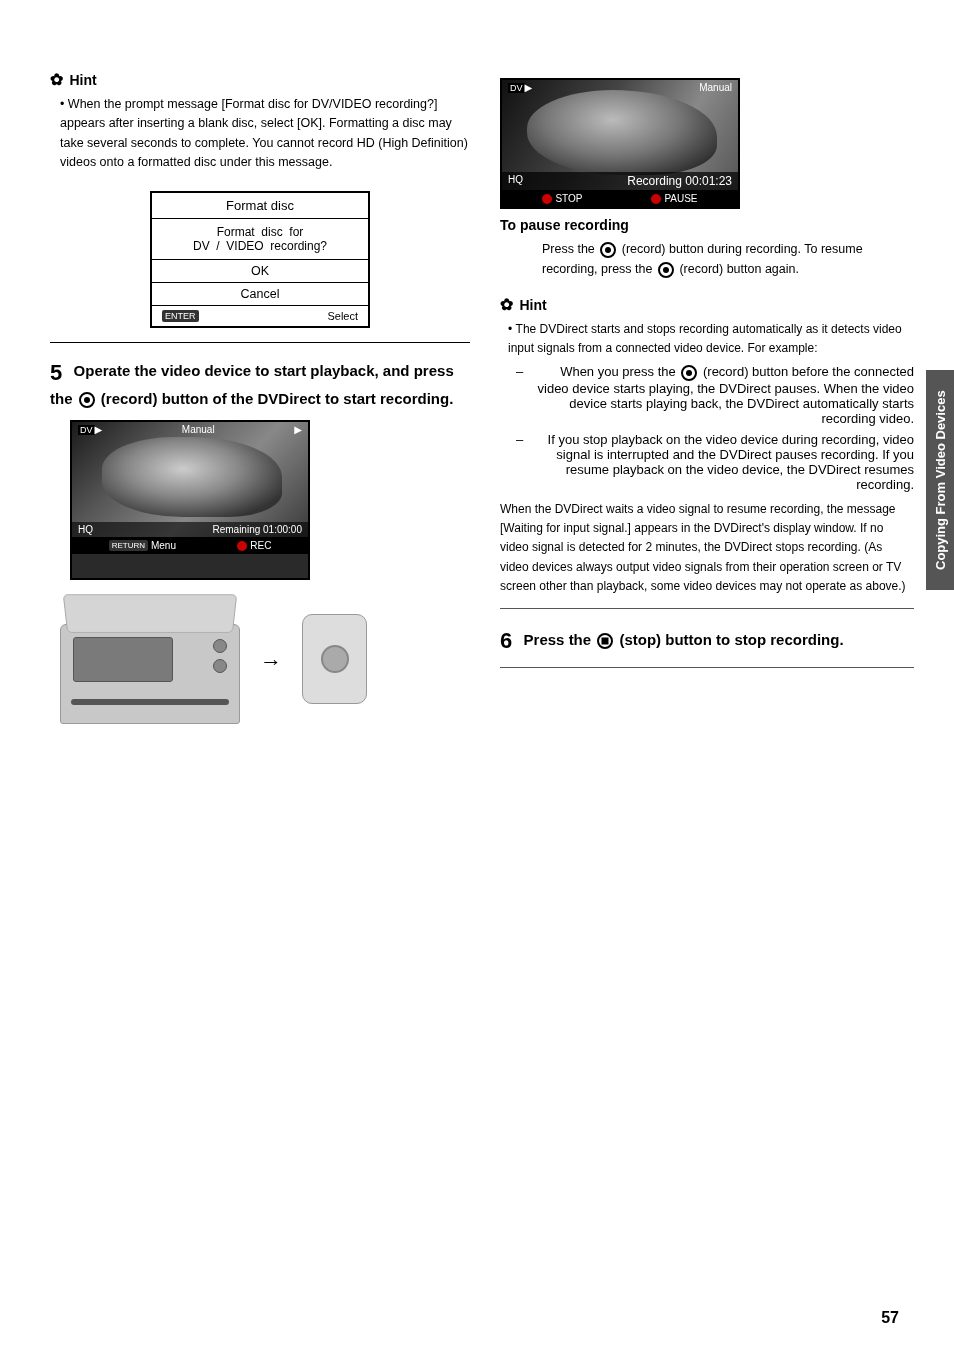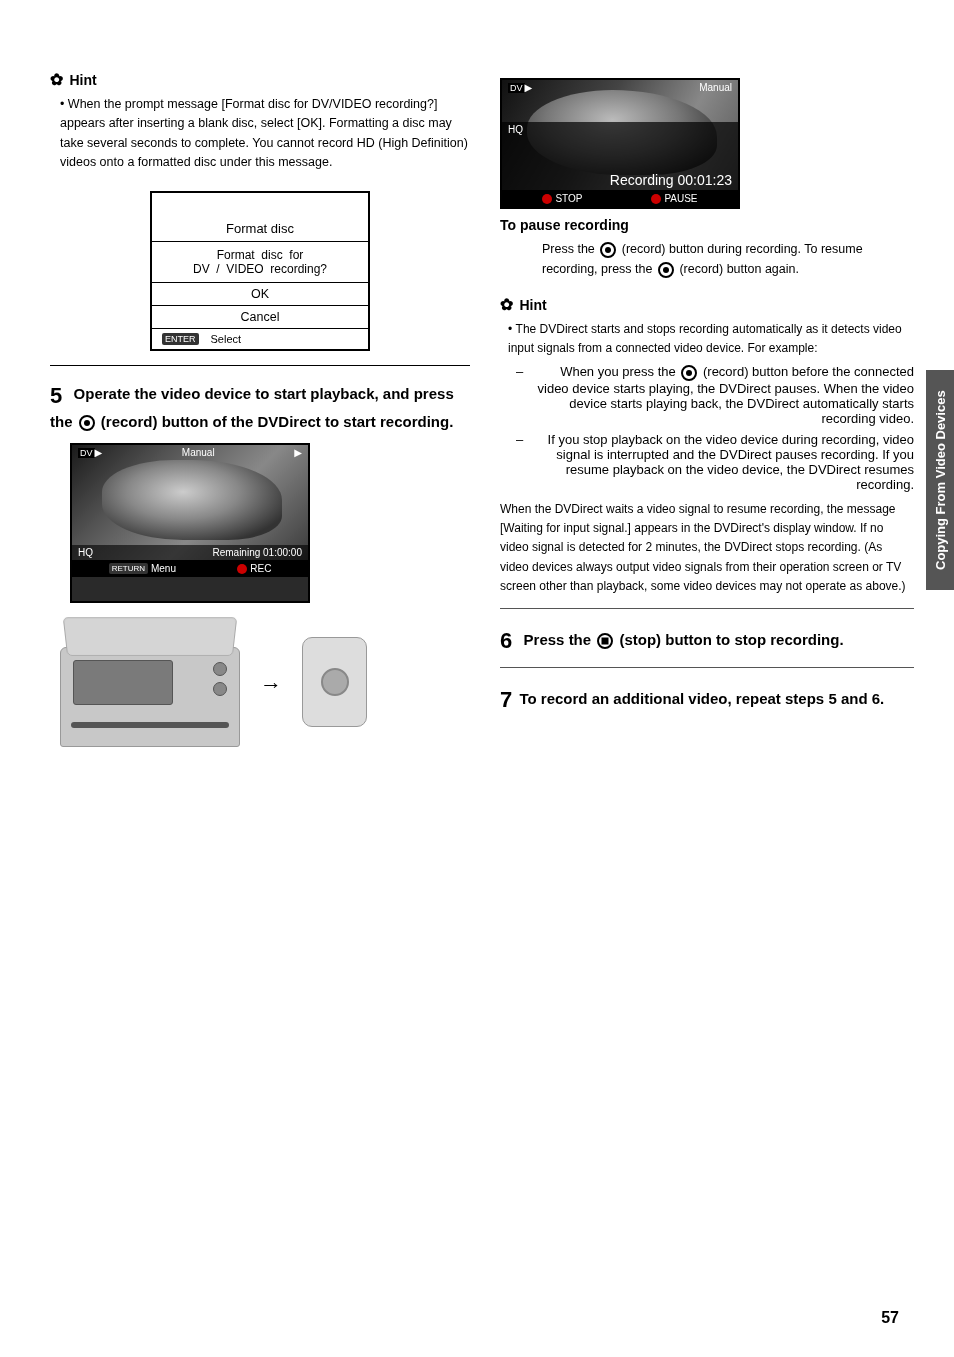--- a/index.html
+++ b/index.html
@@ -89,21 +89,20 @@
       border: 2px solid #000;
       margin: 12px auto;
       width: 220px;
       font-size: 12px;
       text-align: center;
     }
 
     .dialog-title {
       padding: 5px 10px;
       font-size: 13px;
-      margin-top: 23px;
     }
 
     .dialog-separator {
       border-top: 1px solid #000;
     }
 
     .dialog-message {
       padding: 6px 10px;
       font-size: 12px;
     }
@@ -112,21 +111,21 @@
       padding: 4px 17px;
       border-top: 1px solid #000;
       font-size: 12.5px;
     }
 
     .dialog-footer {
       border-top: 1px solid #000;
       padding: 4px 10px;
       display: flex;
       align-items: center;
-      justify-content: flex-start;
+      justify-content: space-between;
       gap: 12px;
       font-size: 11px;
     }
 
     .enter-badge {
       background: #333;
       color: #fff;
       font-size: 9px;
       padding: 1px 3px;
       border-radius: 2px;
@@ -461,21 +460,21 @@
 
           <div style="position:absolute;top:0;left:0;right:0;display:flex;justify-content:space-between;align-items:center;padding:2px 6px;z-index:10;">
             <span style="color:#fff;font-size:10px;"><span style="background:#000;color:#fff;padding:0 2px;font-size:9px;">DV</span>▶</span>
             <span style="color:#fff;font-size:10px;">Manual</span>
           </div>
 
           <div style="position:absolute;top:10px;left:25px;width:190px;height:85px;background:radial-gradient(ellipse at 45% 35%, #bbb 0%, #777 45%, #222 90%);border-radius:45% 55% 35% 50%;"></div>
 
           <div style="position:absolute;bottom:0;left:0;right:0;background:rgba(0,0,0,0.7);display:flex;justify-content:space-between;padding:2px 6px;">
             <span style="color:#fff;font-size:10px;">HQ</span>
-            <span style="color:#fff;font-size:14px;margin-top:48px;"><span>Recording</span>&nbsp;<span>00:01:23</span></span>
+            <span style="color:#fff;font-size:12px;"><span>Recording</span>&nbsp;<span>00:01:23</span></span>
           </div>
         </div>
         <div class="screen-buttons">
           <div class="screen-btn">
             <span class="red-dot"></span>
             <span>STOP</span>
           </div>
           <div class="screen-btn">
             <span class="red-dot"></span>
             <span>PAUSE</span>
@@ -516,26 +515,20 @@
 
       <div class="step-large">
         <div class="step-heading">
           <span class="step-num">6</span>
           <span>&nbsp;Press the <span class="circle-stop-icon"></span> (stop) button to stop recording.</span>
         </div>
       </div>
 
       <hr class="full-divider">
 
-      <div class="step-large">
-        <div class="step-heading">
-          <span class="step-num">7</span>
-          <span>To record an additional video, repeat steps 5 and 6.</span>
-        </div>
-      </div>
 
     </div>
 
   </div>
 
   <div class="page-number">57</div>
 
 </div>
 
 </body></html>

